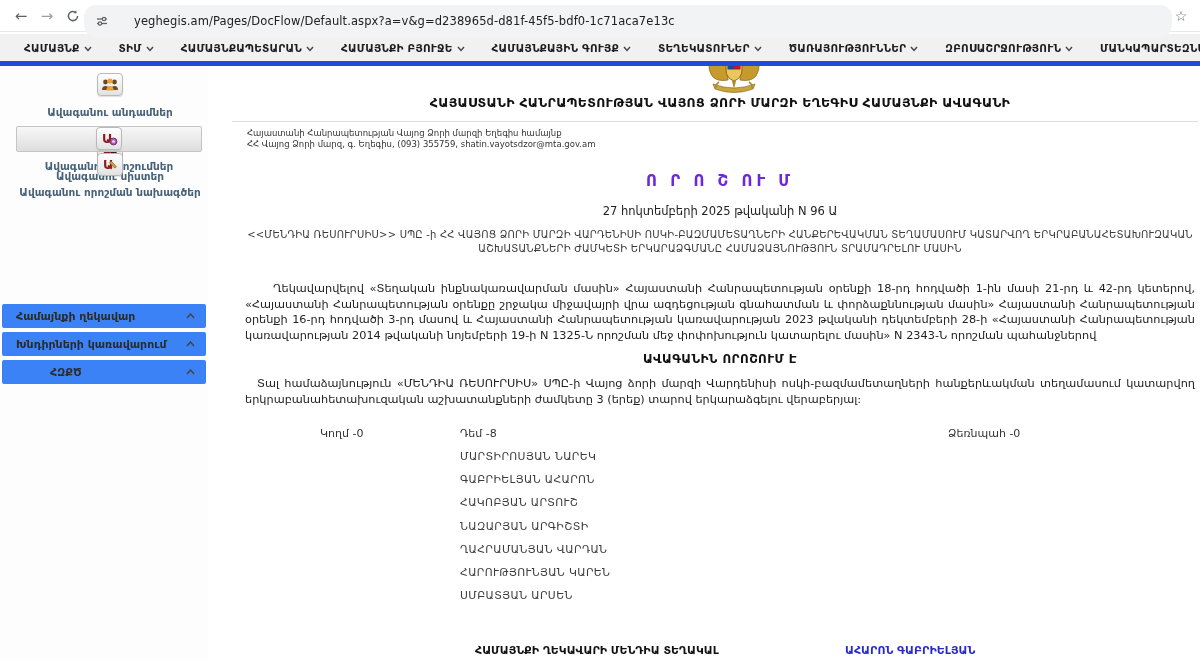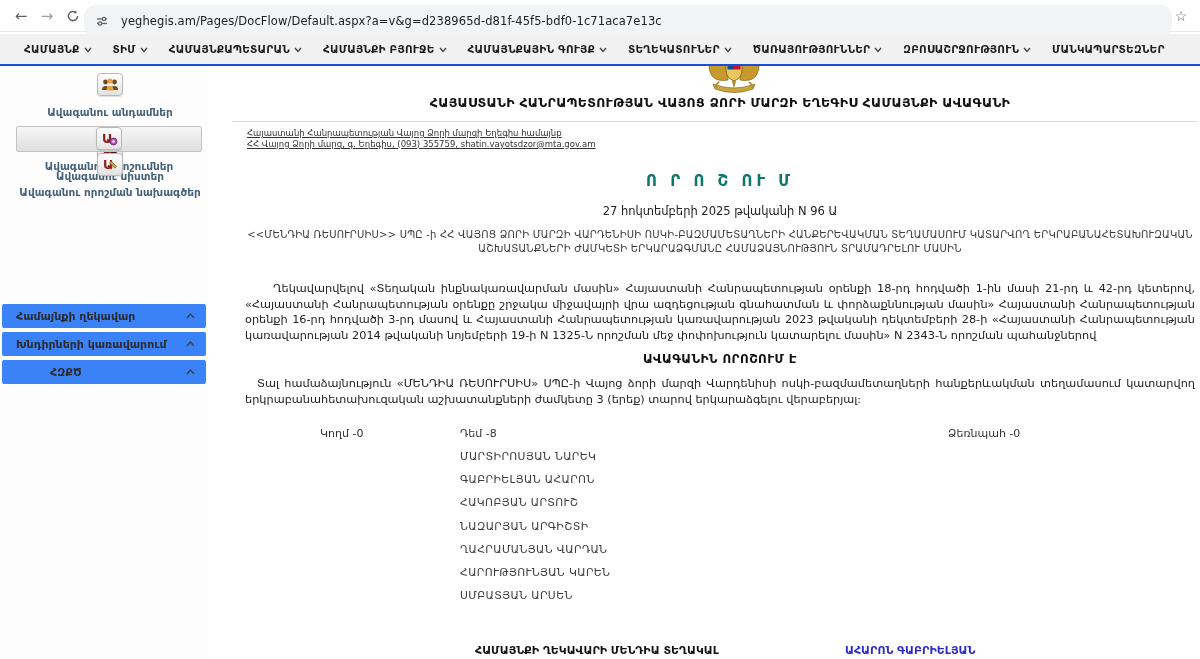--- a/index.html
+++ b/index.html
@@ -10,32 +10,32 @@
   .browser-bar { position:absolute; left:0; top:0; width:1200px; height:32px;
     background:#fff; border-bottom:1px solid #e8e8e8; z-index:10; }
   .nav-btn { position:absolute; top:5px; width:22px; height:22px; border-radius:50%;
     display:flex; align-items:center; justify-content:center; color:#5f6368;
     font-size:15px; cursor:pointer; }
   .nav-btn.back { left:10px; }
   .nav-btn.fwd  { left:36px; color:#9aa0a6; }
   .nav-btn.reload { left:62px; }
   .url-pill { position:absolute; left:84px; top:5px; width:1088px; height:22px;
     background:#f1f3f4; border-radius:12px; display:flex; align-items:center;
-    padding:16px 12px; gap:13px; }
+    padding:16px 12px; gap:26px; }
   .url-text { font-size:11.5px; color:#202124; letter-spacing:.1px;
     white-space:nowrap; overflow:hidden; }
   .tune-ic { flex:0 0 auto; display:block; }
   .star-btn { position:absolute; right:8px; top:5px; width:22px; height:22px;
     display:flex; align-items:center; justify-content:center; color:#5f6368;
     font-size:14px; cursor:pointer; }
 
   
   .site-nav { position:absolute; left:0; top:34px; width:1200px; height:32px;
-    background:#f1f1f1; border-bottom:2px solid #1d4ed8; z-index:9;
-    display:flex; align-items:center; padding-left:24px; gap:21px; }
+    background:#f1f1f1; border-bottom:5px solid #1d4ed8; z-index:9;
+    display:flex; align-items:center; padding-left:24px; gap:27px; }
   .nav-item { display:flex; align-items:center; gap:4px; cursor:pointer; }
   .nav-item span.lbl { font-size:10.5px; font-weight:bold; color:#1d1d1d;
     letter-spacing:.2px; white-space:nowrap; }
   .chev { display:block; margin-top:2px; }
 
   
   .sidebar { position:absolute; left:0; top:66px; width:208px; height:593px;
     background:#fdfdfd; z-index:5; }
   .side-item { position:absolute; left:16px; width:188px; height:26px;
     display:flex; align-items:center; gap:10px; cursor:pointer;flex-direction:column; }
@@ -49,23 +49,23 @@
     border-radius:2px; display:flex; align-items:center; justify-content:space-between;
     padding:0 11px 0 14px; cursor:pointer; }
   .accordion .lbl { font-size:11px; font-weight:bold; color:#2b2b2b; }
 
   
   .doc { position:absolute; left:242px; top:0; width:956px; height:659px; z-index:1; }
   .emblem { position:absolute; left:463px; top:44px; }
   .org-title { position:absolute; left:0; top:95px; width:100%; text-align:center;
     font-size:12.5px; font-weight:bold; color:#111; letter-spacing:.3px; }
   .doc-hr { position:absolute; left:-10px; top:121px; width:966px; height:1px; background:#ddd; }
-  .addr { position:absolute; left:5px; top:128px; font-size:8.5px; color:#333; line-height:10.5px;text-decoration:underline; }
+  .addr { position:absolute; left:5px; top:128px; font-size:8.5px; color:#333; line-height:10.5px; }
   .doc-title { position:absolute; left:0; top:172px; width:100%; text-align:center;
-    font-size:15px; font-weight:bold; letter-spacing:4px; color:#0f766e; }
+    font-size:15px; font-weight:bold; letter-spacing:4px; color:#6d28d9; }
   .doc-date { position:absolute; left:0; top:204px; width:100%; text-align:center;
     font-size:11.5px; color:#222; }
   .subject { position:absolute; left:0; top:228px; width:100%; text-align:center;
     font-size:10px; color:#3a3a3a; line-height:14px; letter-spacing:.2px; }
   .preamble { position:absolute; left:3px; top:281px; width:950px; text-align:justify;
     text-indent:28px; font-size:11.3px; color:#222; line-height:15.6px; }
   .dec-head { position:absolute; left:0; top:352px; width:100%; text-align:center;
     font-size:12px; font-weight:bold; color:#111; letter-spacing:.4px; }
   .dec-text { position:absolute; left:3px; top:376px; width:950px; text-align:justify;
     text-indent:12px; font-size:11.3px; color:#222; line-height:15.6px; }

